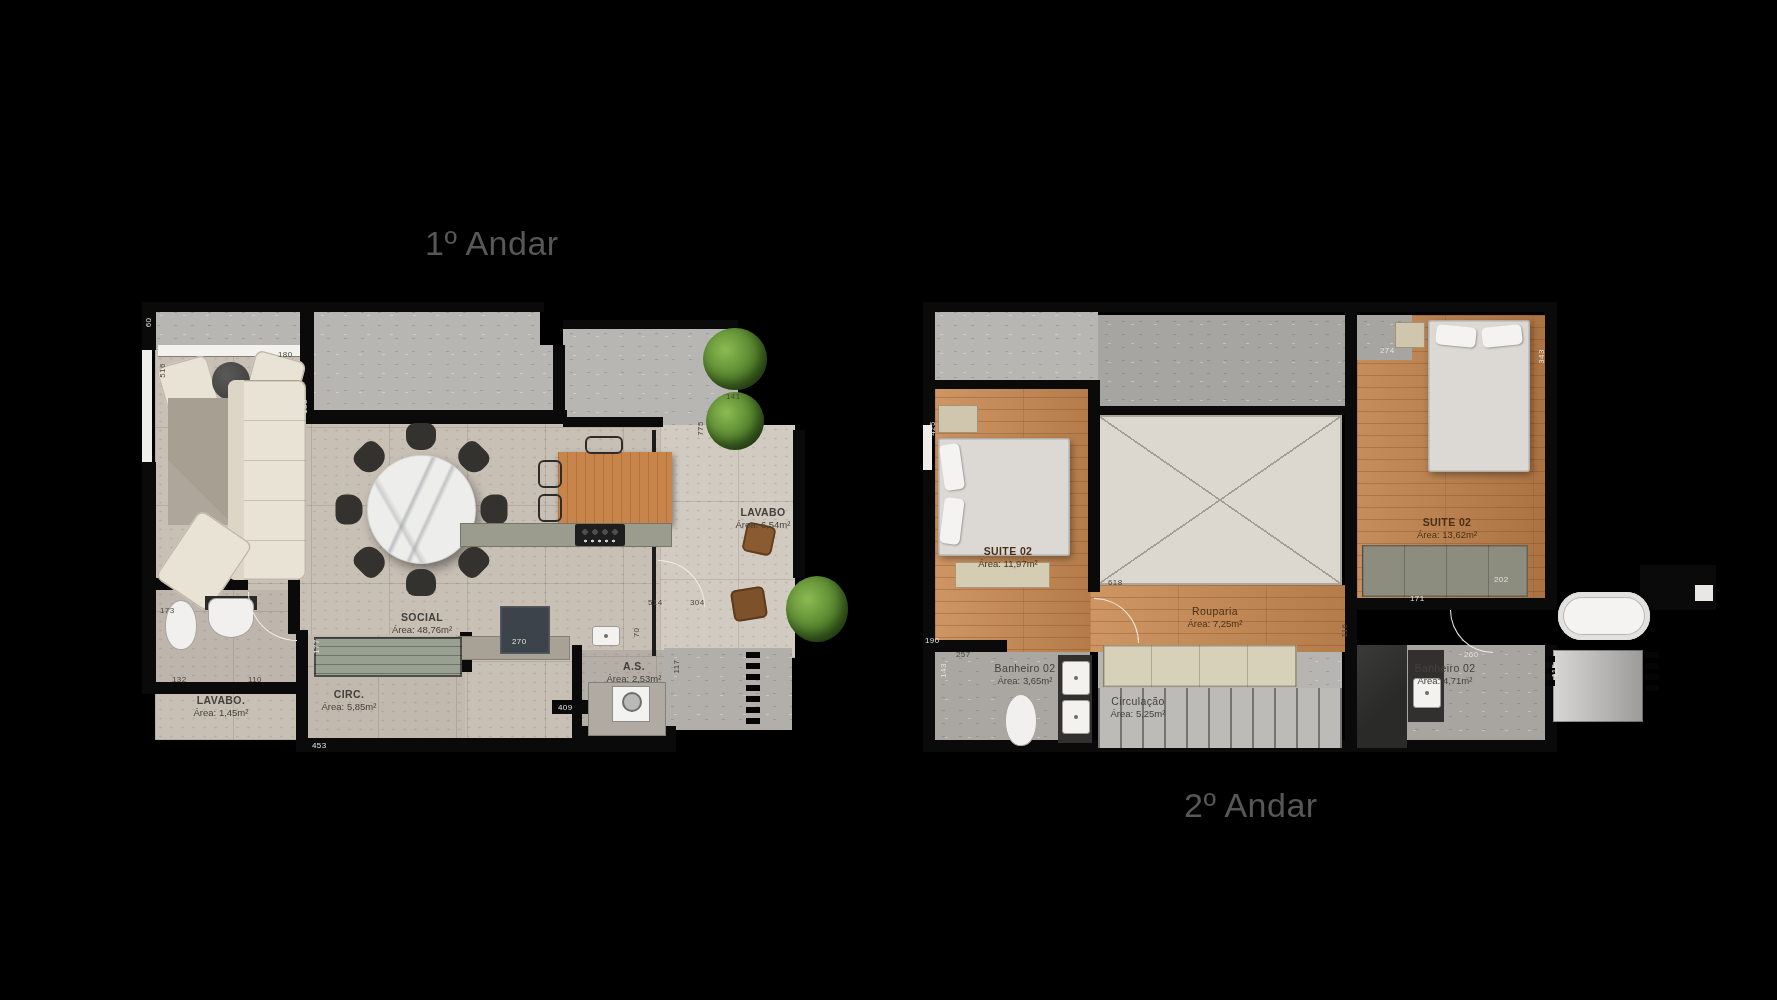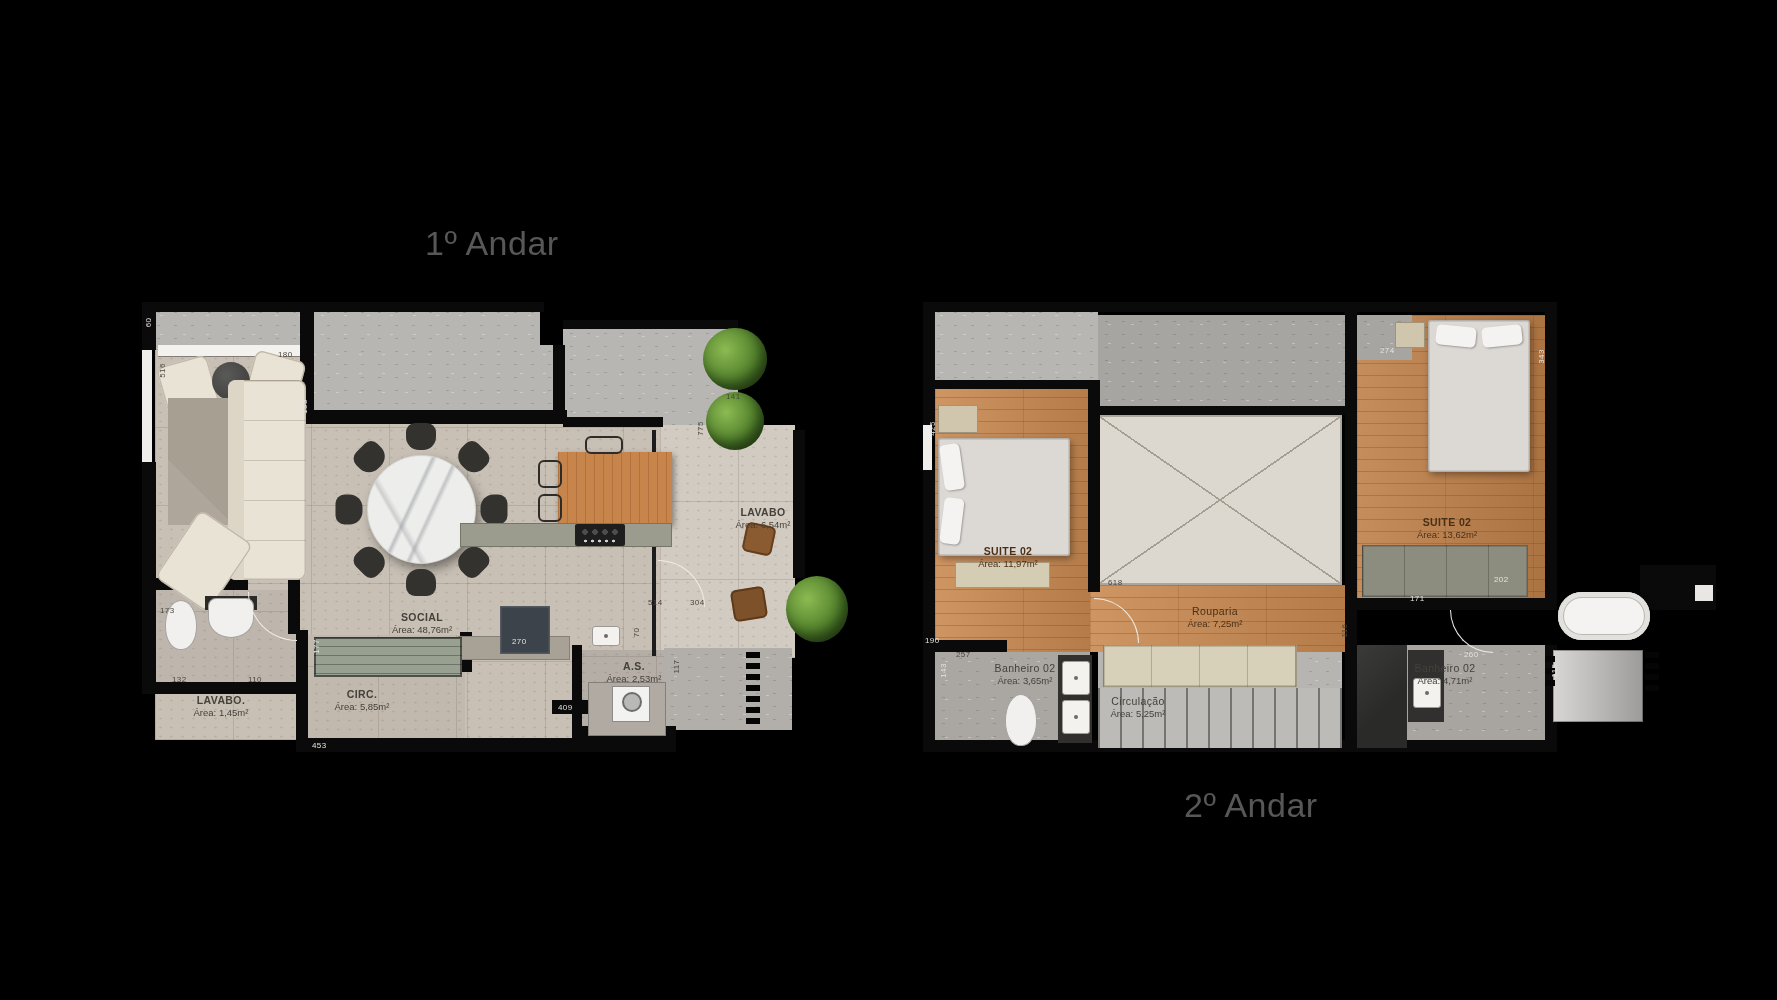--- a/index.html
+++ b/index.html
@@ -162,21 +162,21 @@
     <div class="arc tr" style="left:658px;top:560px;width:46px;height:46px;"></div>
 
     <div class="room-label" style="left:366px;top:611px;width:112px;">
       <div class="nm">SOCIAL</div>
       <div class="ar">Área: 48,76m²</div>
     </div>
     <div class="room-label" style="left:170px;top:654px;width:102px;margin-top:40px;">
       <div class="nm">LAVABO.</div>
       <div class="ar">Área: 1,45m²</div>
     </div>
-    <div class="room-label" style="left:310px;top:688px;width:104px;">
+    <div class="room-label" style="left:297px;top:688px;width:104px;">
       <div class="nm">CIRC.</div>
       <div class="ar">Área: 5,85m²</div>
     </div>
     <div class="room-label" style="left:593px;top:660px;width:82px;">
       <div class="nm">A.S.</div>
       <div class="ar">Área: 2,53m²</div>
     </div>
     <div class="room-label" style="left:720px;top:506px;width:86px;">
       <div class="nm">LAVABO</div>
       <div class="ar">Área: 6,54m²</div>

